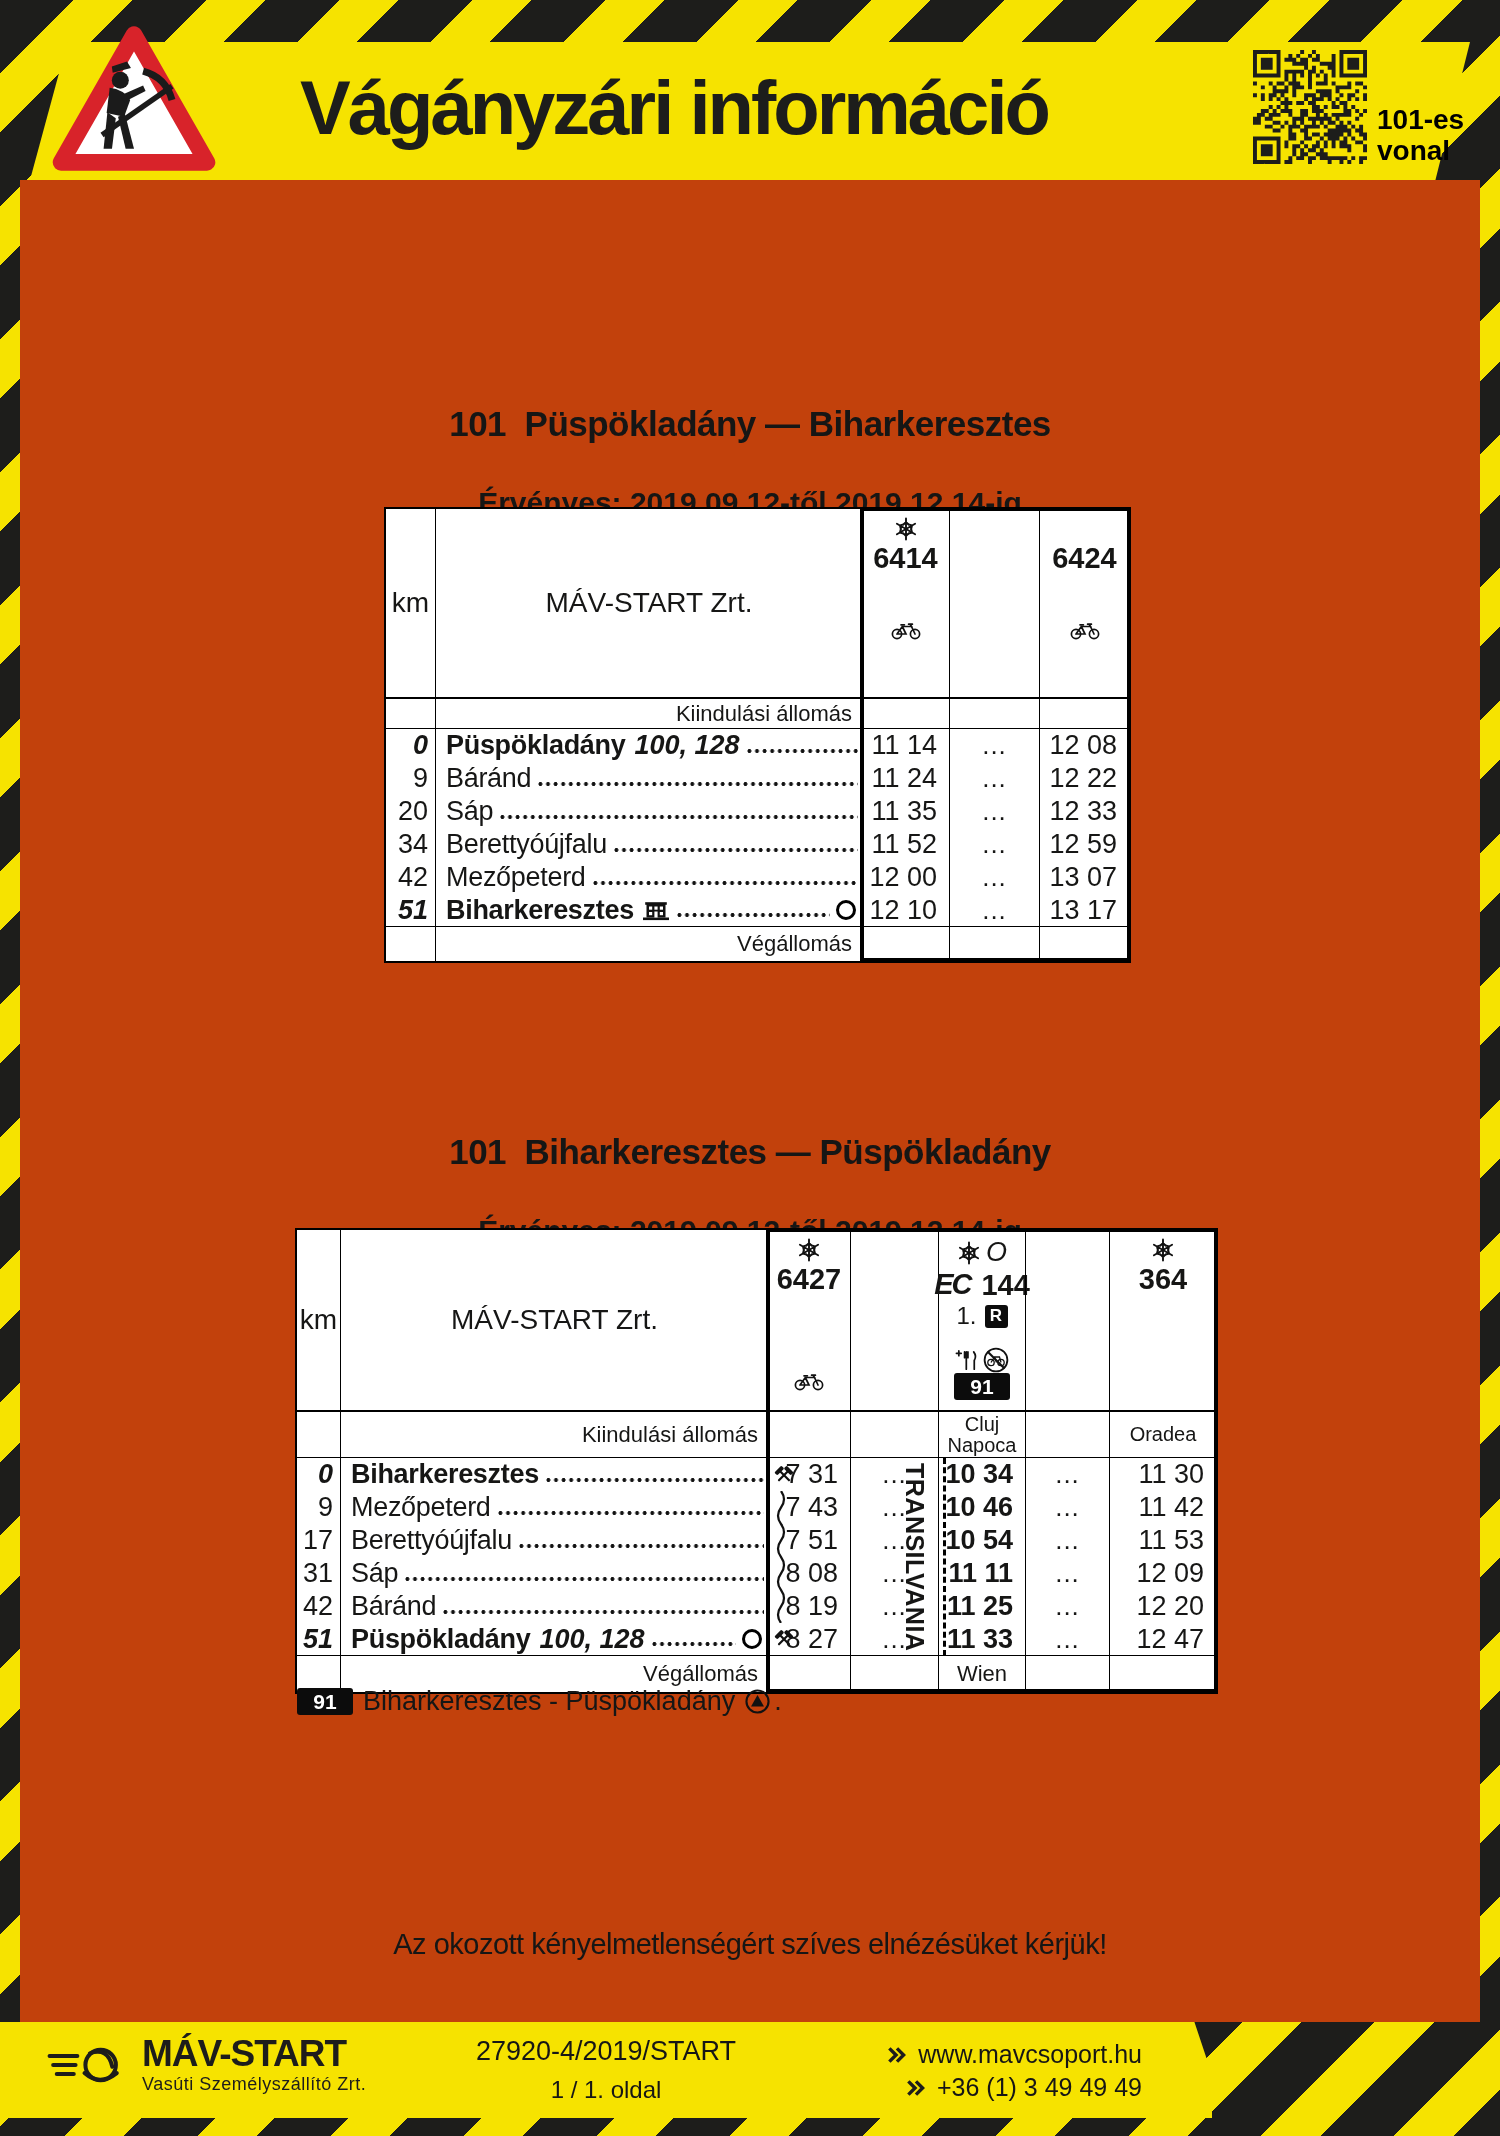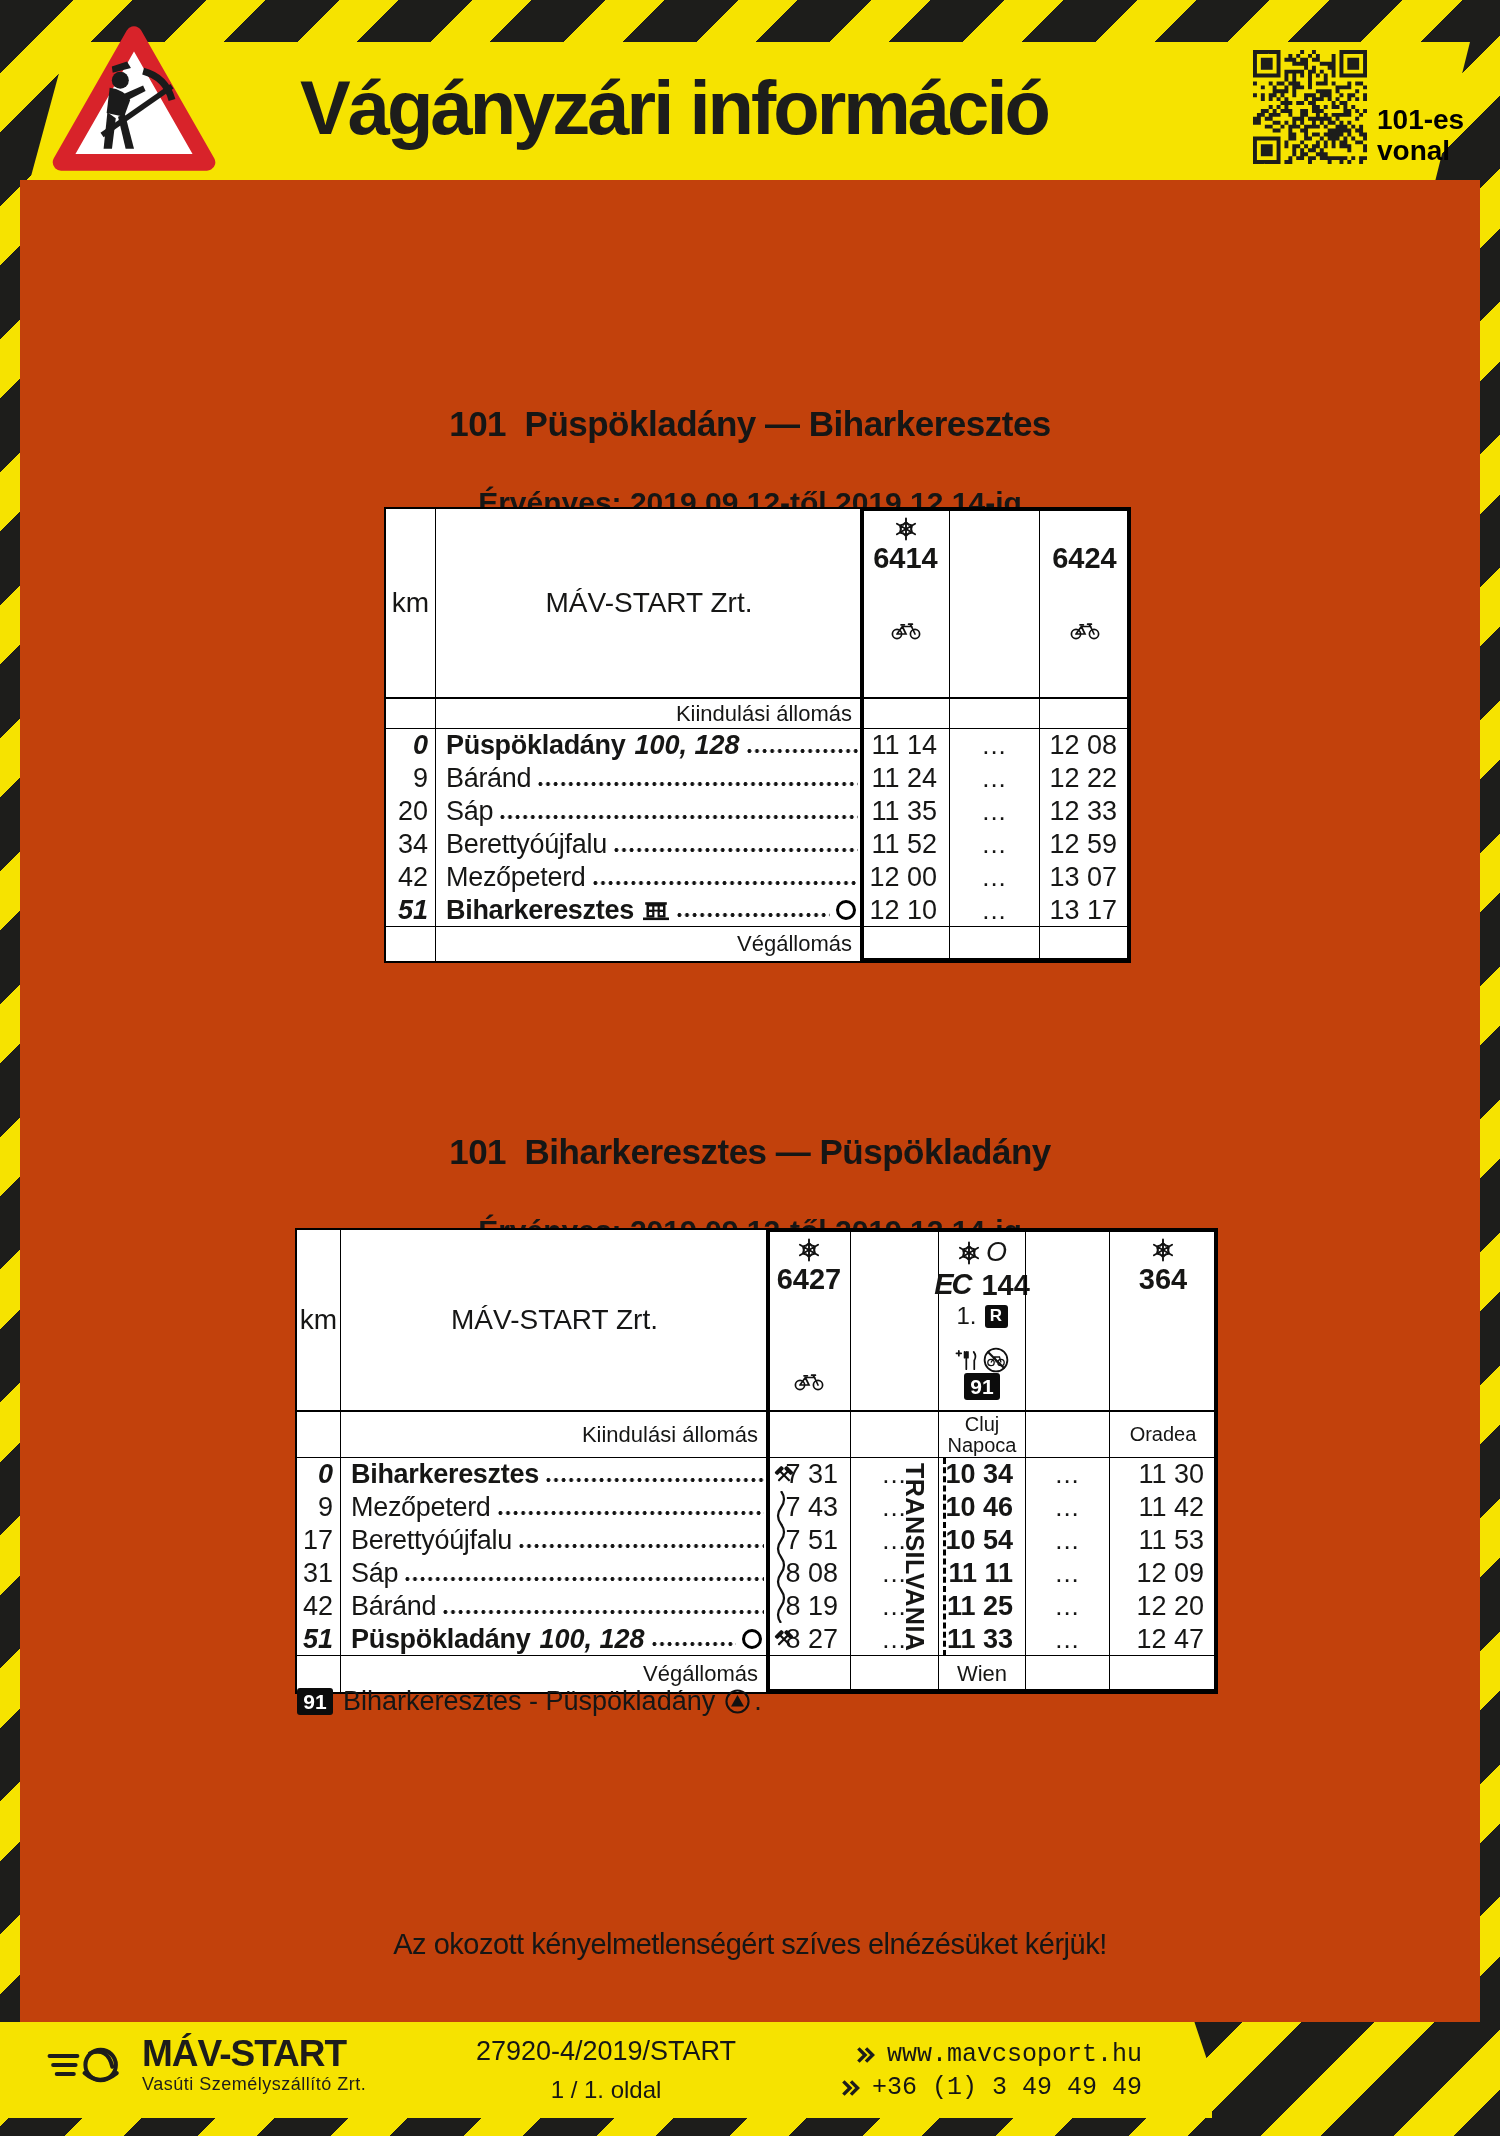--- a/index.html
+++ b/index.html
@@ -45,40 +45,40 @@
      background-size:7.6px 6px;background-repeat:repeat-x;}
   .circ{flex:0 0 auto;width:14px;height:14px;border:3.5px solid #000;border-radius:50%;margin:0 6px 0 2px;}
   .tc{flex-direction:column;align-items:center;justify-content:flex-start;padding:7px 0 6px 0;}
   .tc .num{font-size:29px;line-height:32px;white-space:nowrap;}
   .tc .slot{min-height:26px;display:flex;align-items:center;gap:5px;}
   .sp{flex:1 1 auto;}
   .ec{font-style:italic;font-weight:800;font-size:29px;letter-spacing:-2px;margin-right:6px;}
   .box{background:#0c0c0c;color:#fff;font-weight:bold;display:inline-flex;
      align-items:center;justify-content:center;border-radius:3px;}
   .rbox{width:23px;height:23px;font-size:17px;margin-left:8px;}
-  .b91{width:36px;height:27px;font-size:21px;}
+  .b91{width:56px;height:27px;font-size:21px;}
   .clsline{display:flex;align-items:center;font-size:24px;min-height:30px;}
   .itO{font-style:italic;font-size:27px;font-weight:500;}
   .origin2{font-size:20px;line-height:21px;white-space:pre-line;}
   .block-outline{position:absolute;top:-2px;bottom:-2px;right:-2px;border:4px solid #000;
      border-bottom-width:5px;pointer-events:none;z-index:4;}
   .dash-v{position:absolute;width:0;border-left:3px dashed #000;z-index:3;pointer-events:none;}
   .vname{position:absolute;z-index:3;display:flex;align-items:center;justify-content:center;
      writing-mode:vertical-rl;font-weight:bold;font-size:25px;letter-spacing:0.5px;pointer-events:none;}
   .wavy{position:absolute;z-index:3;pointer-events:none;}
   
   #footer-band{left:0;top:2022px;width:1212px;height:96px;background:#f6e300;
      clip-path:polygon(0 0,98.55% 0,100% 55%,100% 100%,0 100%);display:flex;align-items:center;}
   #logo-wrap{position:absolute;left:46px;top:12px;display:flex;align-items:center;}
   #logo-text .lt1{font-size:37px;font-weight:bold;letter-spacing:-1px;line-height:36px;color:#1d1d1b;}
   #logo-text .lt2{font-size:18px;letter-spacing:0.5px;color:#1d1d1b;margin-top:2px;}
   #doc-center{position:absolute;left:0;right:0;text-align:center;top:14px;}
   #doc-center .d1{font-size:27px;} #doc-center .d2{font-size:24px;margin-top:9px;}
   #contact{position:absolute;right:70px;top:16px;font-size:25px;}
-  #contact .row{display:flex;align-items:center;justify-content:flex-end;gap:12px;height:33px;font-family:Liberation Mono, monospace;}
+  #contact .row{display:flex;align-items:center;justify-content:flex-end;gap:12px;height:33px;}
   .icon{display:inline-block;flex:0 0 auto;}
 </style>
 </head>
 <body>
 
 <svg width="0" height="0" style="position:absolute" aria-hidden="true">
   <defs>
     <symbol id="s-snowflake" viewBox="0 0 24 24">
       <g stroke="#111" stroke-width="1.9" stroke-linecap="round" fill="none">
         <g id="spk">

